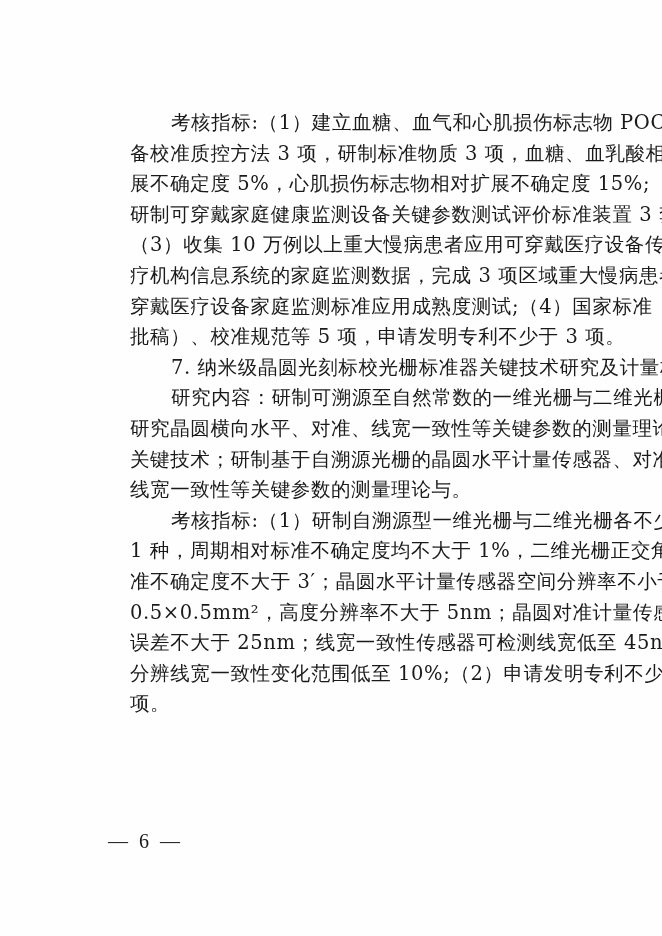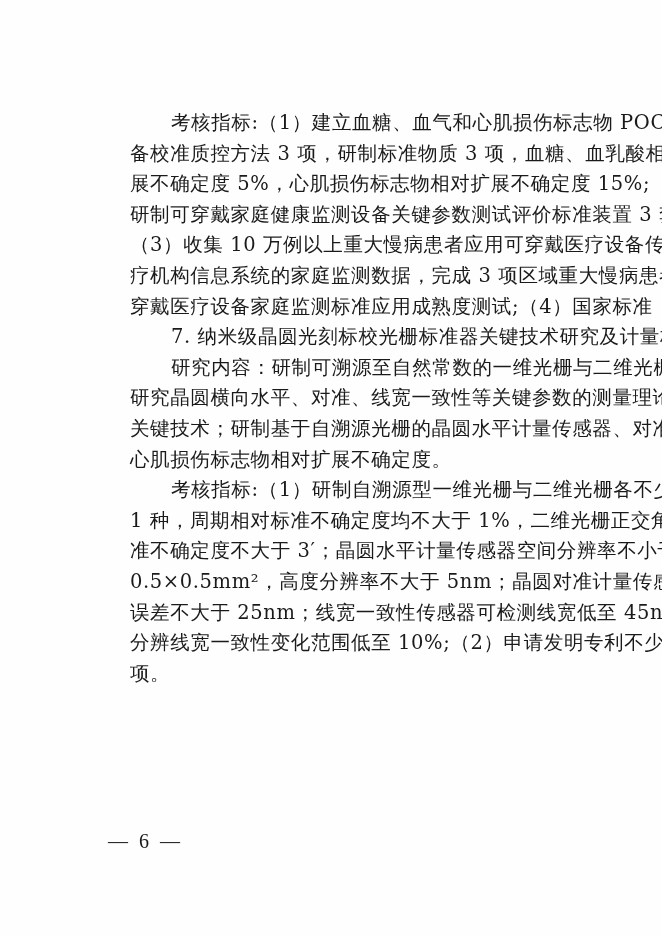--- a/index.html
+++ b/index.html
@@ -35,31 +35,32 @@
   <div class="content">
 
     <div class="para">
       <span class="line indent" style="padding-left:41px;">考核指标:（1）建立血糖、血气和心肌损伤标志物 POCT 设</span>
       <span class="line">备校准质控方法 3 项，研制标准物质 3 项，血糖、血乳酸相对扩</span>
       <span class="line">展不确定度 5%，心肌损伤标志物相对扩展不确定度 15%;（2）</span>
       <span class="line">研制可穿戴家庭健康监测设备关键参数测试评价标准装置 3 套;</span>
       <span class="line">（3）收集 10 万例以上重大慢病患者应用可穿戴医疗设备传入医</span>
       <span class="line">疗机构信息系统的家庭监测数据，完成 3 项区域重大慢病患者可</span>
       <span class="line">穿戴医疗设备家庭监测标准应用成熟度测试;（4）国家标准（报</span>
+      <span class="line last">批稿）、校准规范等 5 项，申请发明专利不少于 3 项。</span>
     </div>
 
     <div class="para">
       <span class="line indent">7. 纳米级晶圆光刻标校光栅标准器关键技术研究及计量标</span>
     </div>
 
     <div class="para">
       <span class="line indent">研究内容：研制可溯源至自然常数的一维光栅与二维光栅;</span>
       <span class="line">研究晶圆横向水平、对准、线宽一致性等关键参数的测量理论与</span>
       <span class="line">关键技术；研制基于自溯源光栅的晶圆水平计量传感器、对准传</span>
-      <span class="line last">心肌损伤标志物相对扩展不确定度。</span>
+      <span class="line last">线宽一致性等关键参数的测量理论与。</span>
     </div>
 
     <div class="para">
       <span class="line indent">考核指标:（1）研制自溯源型一维光栅与二维光栅各不少于</span>
       <span class="line">1 种，周期相对标准不确定度均不大于 1%，二维光栅正交角度标</span>
       <span class="line">准不确定度不大于 3′；晶圆水平计量传感器空间分辨率不小于</span>
       <span class="line">0.5×0.5mm²，高度分辨率不大于 5nm；晶圆对准计量传感器对齐</span>
       <span class="line">误差不大于 25nm；线宽一致性传感器可检测线宽低至 45nm，可</span>
       <span class="line">分辨线宽一致性变化范围低至 10%;（2）申请发明专利不少于 5</span>
       <span class="line last">项。</span>

